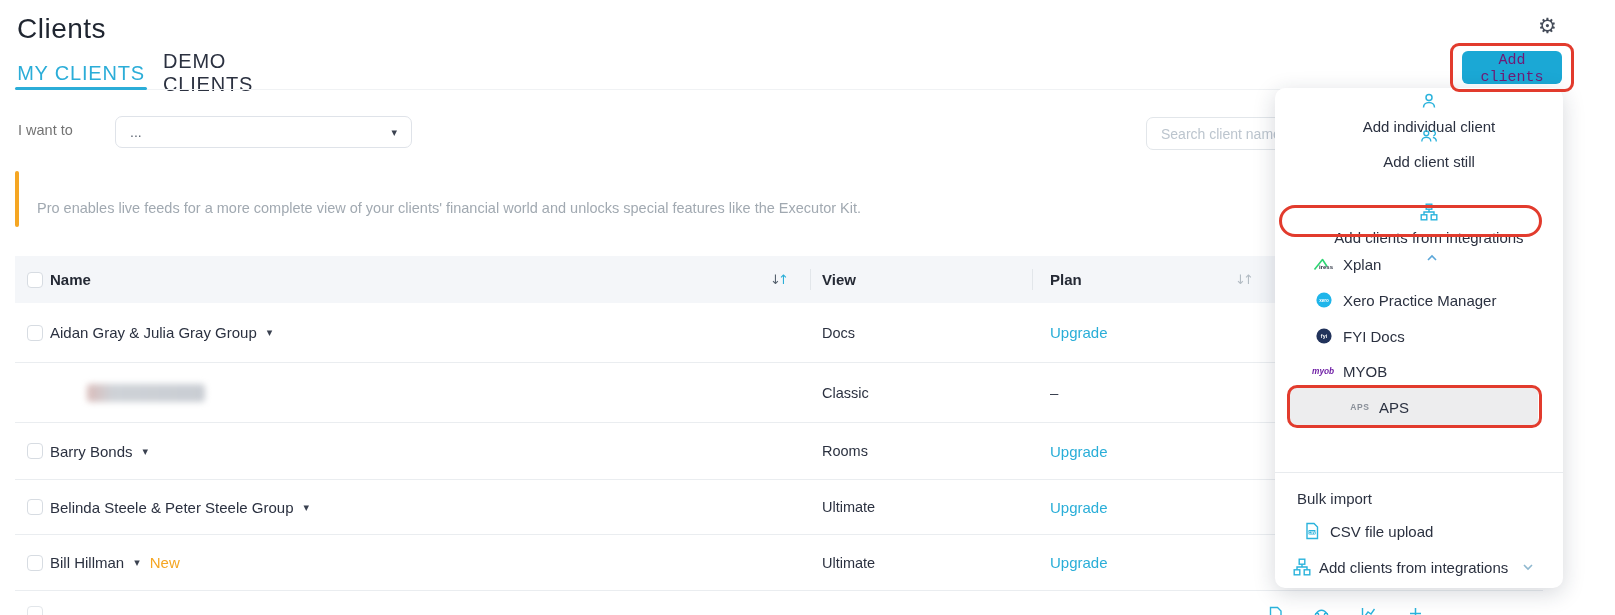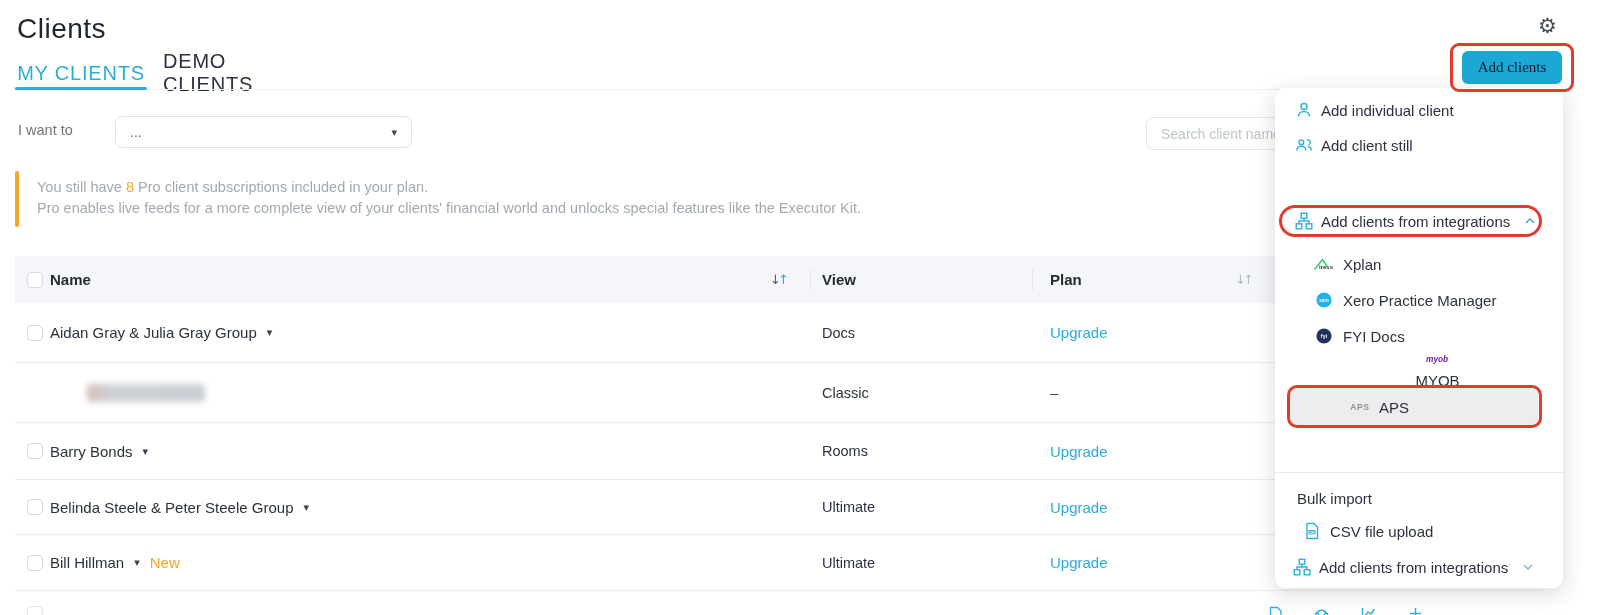--- a/index.html
+++ b/index.html
@@ -54,30 +54,30 @@
   .cell.view{left:807px;font-size:14.5px;}
   .cell.plan{left:1035px;}
   .upgrade{color:#2aaed8;cursor:pointer;font-size:15px;}
   .dash{color:#3a4150;}
   .badge-new{color:#f5a623;margin-left:0;}
   .blurblob{position:absolute;left:72px;top:50%;margin-top:-9px;width:118px;height:18px;border-radius:4px;
             background:linear-gradient(90deg,#d9bcba 0%,#ced2d7 22%,#c9cdd3 100%);filter:blur(3px);}
 
   
   .add-btn{left:1462px;top:51px;width:100px;height:33px;background:#1ba8d5;border:none;border-radius:6px;
-           color:#0f172a;font-size:15px;font-family:Liberation Serif, serif;cursor:pointer;}
+           color:#701a75;font-size:15px;font-family:Liberation Mono, monospace;cursor:pointer;}
 
   
   .menu{left:1275px;top:88px;width:288px;height:500px;background:#fff;border-radius:10px;
         box-shadow:0 5px 22px rgba(30,40,60,.18);z-index:50;}
   .mitem{position:absolute;left:0;width:100%;height:36px;display:flex;align-items:center;gap:8px;
          font-size:15px;color:#2b3140;box-sizing:border-box;cursor:pointer;}
   .mitem .ic{display:flex;align-items:center;justify-content:center;width:18px;flex:none;}
   .mitem .logo{display:flex;align-items:center;width:24px;flex:none;justify-content:center;}
-  .lvl1{padding-left:20px;}
+  .lvl1{padding-left:20px;flex-direction:column;}
   .lvl2{padding-left:37px;gap:7px;}
   .aps-hl{left:15px;top:300px;width:248px;height:38px;background:#ededee;border-radius:4px;}
   .mdivider{left:0;top:384px;width:100%;height:1px;background:#e8ebee;}
   .bulk-header{position:absolute;left:22px;top:392px;height:36px;display:flex;align-items:center;
                font-size:15px;color:#2b3140;font-weight:500;}
   .aps-logo{font-size:8.5px;font-weight:600;letter-spacing:.6px;color:#8a9099;}
   .cfs-logo{width:17px;height:10px;border-radius:1px;
             background:linear-gradient(100deg,#d8232a 0 44%,#ffffff 44% 49%,#26418f 49% 100%);}
 
   
@@ -106,23 +106,20 @@
 
   <div class="abs iwant-label">I want to</div>
   <div class="abs select">
     <span>...</span>
     <span class="caret">▾</span>
   </div>
   <input class="abs search" placeholder="Search client name" style="">
 
   <div class="abs banner">
     <div class="abs banner-bar"></div>
-    <div class="abs banner-line" style="top:9px;">
-      <span>You still have </span><span class="banner-count">8</span><span> Pro client subscriptions included in your plan.</span>
-    </div>
     <div class="abs banner-line" style="top:30px;">Pro enables live feeds for a more complete view of your clients' financial world and unlocks special features like the Executor Kit.</div>
   </div>
 
   <div class="abs thead">
     <span class="cbox"></span>
     <div class="th" style="left:35px;">Name</div>
     <div class="sort" style="left:755px;">
       <span class="dn">↓</span>
       <span class="up">↑</span>
     </div>
@@ -282,21 +279,21 @@
     <div class="mitem lvl2" style="top:230px;">
       <span class="logo">
         <svg width="16" height="16" viewBox="0 0 16 16">
             <circle cx="8" cy="8" r="7.6" fill="#22335b"></circle>
             <text x="8" y="10.4" font-size="5.4" font-weight="bold" fill="#ffffff" text-anchor="middle">fyi</text>
           </svg>
         </span>
       <span>FYI Docs</span>
     </div>
 
-    <div class="mitem lvl2" style="top:265px;flex-direction:column;">
+    <div class="mitem lvl2" style="top:265px;">
       <span class="logo">
         <svg width="26" height="12" viewBox="0 0 26 12">
             <text x="0" y="9.5" font-size="9" font-style="italic" font-weight="bold" fill="#6f1fa5">myob</text>
           </svg>
         </span>
       <span>MYOB</span>
     </div>
 
     <div class="mitem lvl2" style="top:301px;margin-left:36px;">
       <span class="logo">

